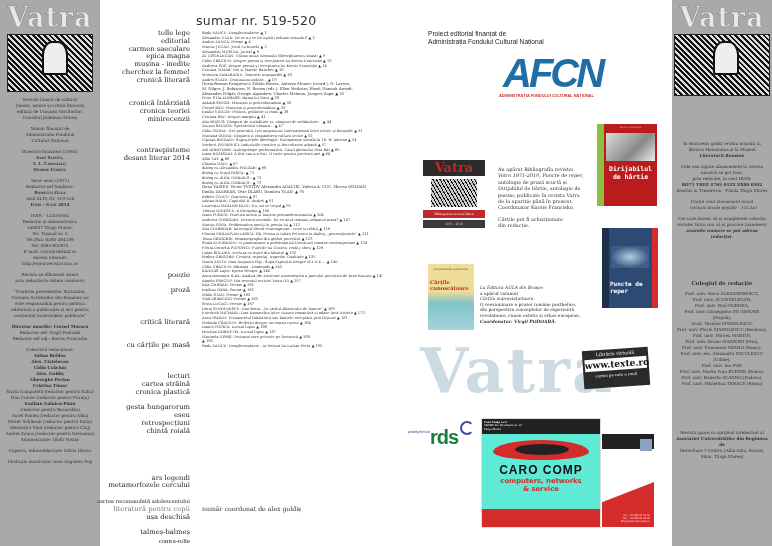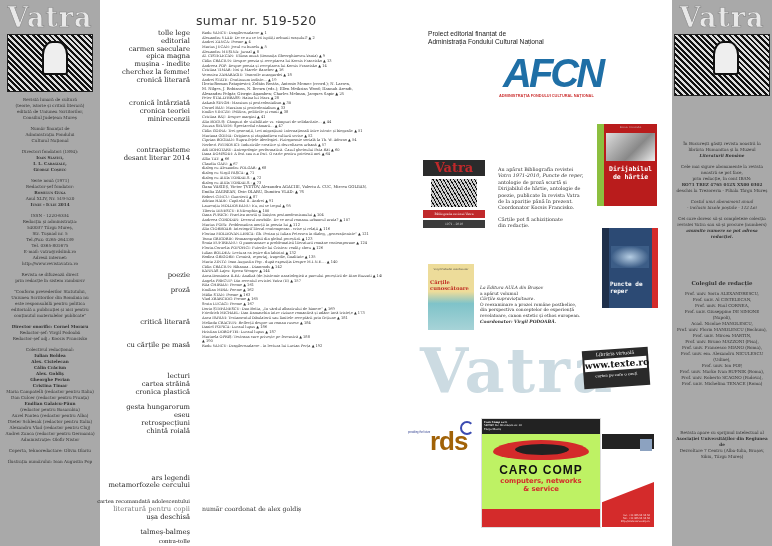--- a/index.html
+++ b/index.html
@@ -44,23 +44,23 @@
 .bookp .spine{position:absolute;left:0;top:0;width:7px;height:80px;background:#1e2f4a;}
 .bookp .pic{position:absolute;left:9px;top:18px;width:38px;height:22px;background:radial-gradient(ellipse,#b5cde3,#3c5d87 70%);}
 .bookp .t{position:absolute;left:8px;top:52px;color:#fff;font-weight:bold;font-size:6px;font-family:"DejaVu Sans Mono",monospace;}
 .vatra-wm{position:absolute;left:420px;top:340px;font-family:"DejaVu Serif",serif;font-weight:bold;font-size:62px;color:#ccdbe2;letter-spacing:2px;line-height:62px;}
 .texte{position:absolute;left:583px;top:349px;width:66px;height:38px;background:#2a2a2a;transform:rotate(-4deg);padding:2px;}
 .texte .l1{color:#fff;font-size:4.6px;text-align:center;}
 .texte .l2{background:#fff;color:#111;font-size:9px;text-align:center;margin:2px 0;font-weight:bold;line-height:12px;}
 .texte .l3{color:#fff;font-size:3.8px;text-align:center;}
 .rds{position:absolute;left:408px;top:418px;width:76px;height:40px;}
 .rds .slogan{position:absolute;left:0;top:13px;font-family:"Liberation Sans",sans-serif;font-size:2.6px;color:#2b3b8d;}
-.rds .word{position:absolute;left:22px;top:8px;font-family:"Liberation Sans",sans-serif;font-weight:bold;font-size:26px;color:#a16207;letter-spacing:-1px;}
+.rds .word{position:absolute;left:22px;top:8px;font-family:"Liberation Sans",sans-serif;font-weight:bold;font-size:20px;color:#15803d;letter-spacing:-1px;}
 .rds .swirl{position:absolute;left:52px;top:3px;width:14px;height:14px;border:2px solid #3a4ab0;border-radius:50%;border-right-color:transparent;}
-.caro{position:absolute;left:481px;top:418px;width:120px;height:110px;background:#bef264;border:1px solid #ddd;}
+.caro{position:absolute;left:481px;top:418px;width:120px;height:110px;background:#5eead4;border:1px solid #ddd;}
 .caro .bar{background:#222;height:15px;color:#fff;font-size:2.6px;padding:2px;line-height:3.4px;}
 .caro .swoosh{margin:6px auto 0;width:96px;height:20px;background:#d42b2b;border-radius:50% 50% 50% 50%/60% 60% 40% 40%;position:relative;}
 .caro .swoosh::after{content:"";position:absolute;left:22px;top:4px;width:54px;height:11px;background:#222;border-radius:50%;}
 .caro .name{font-family:"Liberation Sans",sans-serif;font-weight:bold;font-size:12px;text-align:center;letter-spacing:1px;margin-top:3px;color:#111;}
 .caro .sub{color:#d42b2b;font-weight:bold;font-size:6.8px;text-align:center;line-height:8px;font-family:"DejaVu Sans",sans-serif;}
 .caro .foot{position:absolute;left:0;bottom:0;width:100%;height:18px;background:#d42b2b;color:#fff;font-size:2.6px;text-align:right;padding:3px 4px;}
 .caro .tail{position:absolute;left:120px;top:15px;width:52px;height:93px;background:#fff;}
 .caro .tail .red{position:absolute;left:0;bottom:0;width:52px;height:45px;background:#d42b2b;clip-path:polygon(0 45%,100% 0,100% 100%,0 100%);}
 .caro .tail .dk{position:absolute;left:0;top:0;width:52px;height:15px;background:#222;}
 .caro .tail .ic{position:absolute;left:38px;top:5px;width:12px;height:12px;background:#8ca2c0;}

